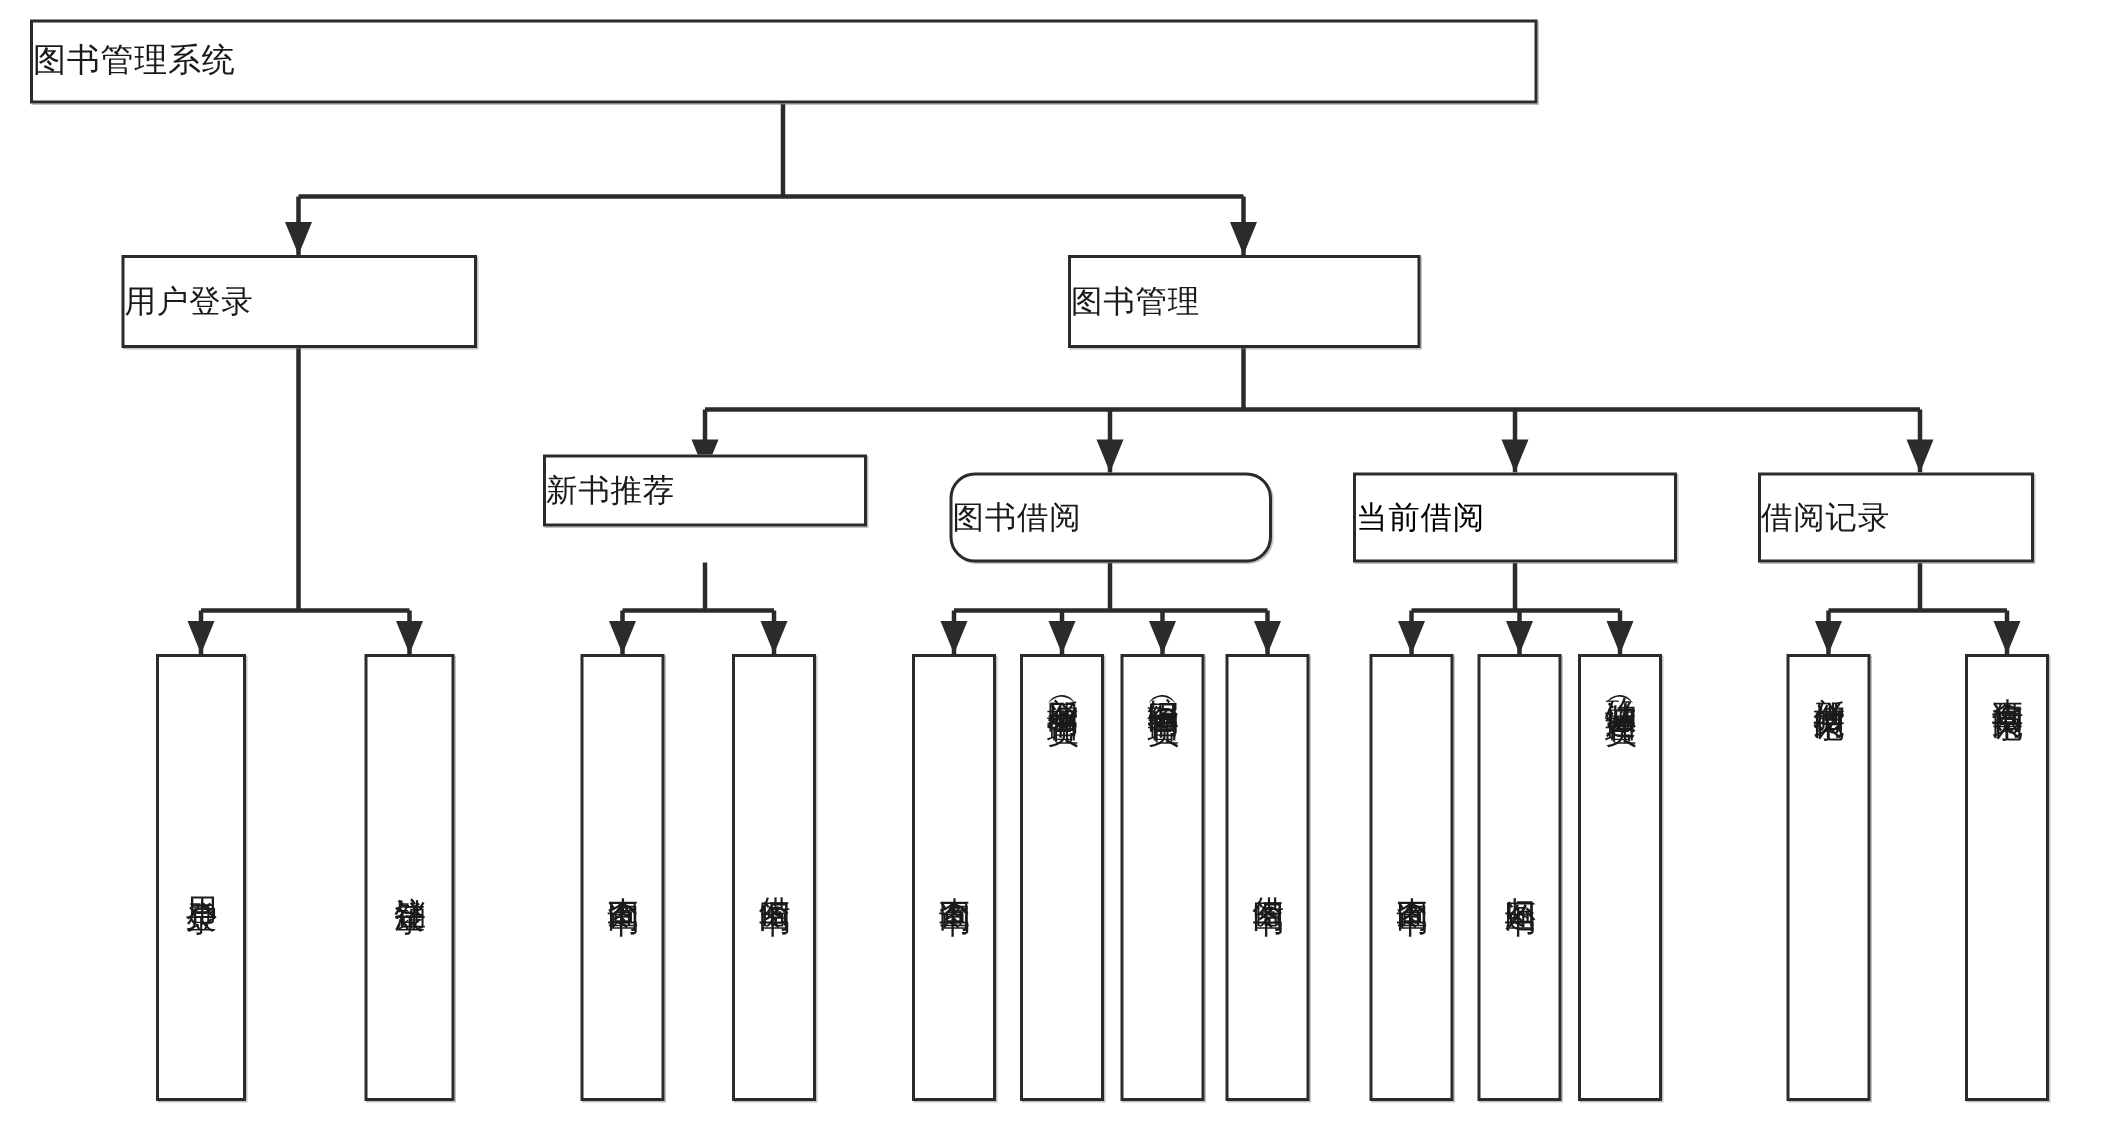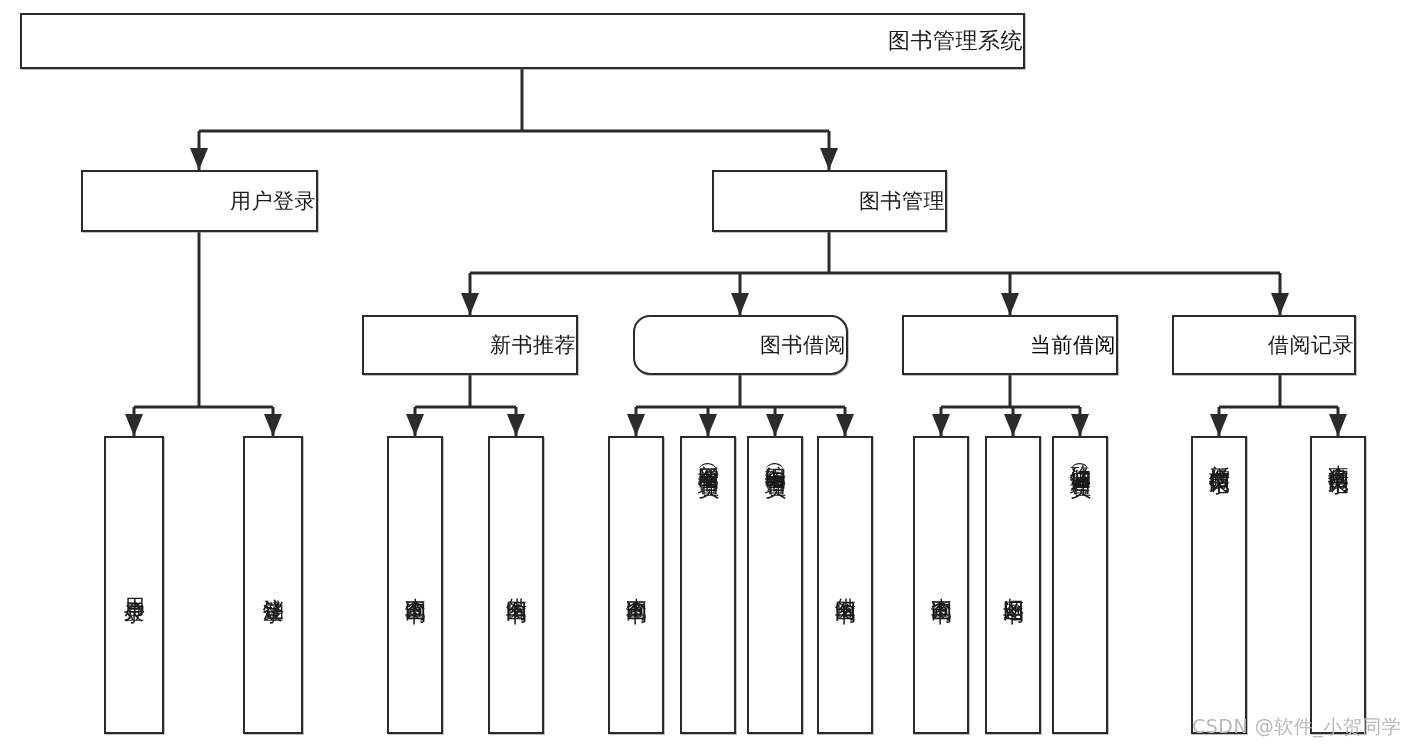--- a/index.html
+++ b/index.html
@@ -26,21 +26,21 @@
     height: 747px;
   }
   .node-box {
     position: absolute;
     box-sizing: border-box;
     background: #ffffff;
     border: 2px solid #2b2b2b;
     box-shadow: 1px 1px 0 rgba(120,120,120,0.45);
     display: flex;
     align-items: center;
-    justify-content: flex-end;
+    justify-content: flex-start;
     overflow: hidden;
   }
   .node-label {
     color: #1a1a1a;
     line-height: 1.08;
     text-align: center;
     white-space: nowrap;
   }
   .node-box.horizontal .node-label {
     font-size: 21px;
@@ -132,24 +132,24 @@
       <line x1="1338" y1="407" x2="1338" y2="436" stroke="#2b2b2b" stroke-width="3"></line>
       <polygon points="1329,414 1347,414 1338,436" fill="#2b2b2b"></polygon>
     </svg>
   <div id="node-layer">
       <div class="node-box horizontal root" style="left: 20px; top: 13px; width: 1005px; height: 56px; border-color: rgb(43, 43, 43);">
         <span class="node-label" style="color: rgb(26, 26, 26);">图书管理系统</span>
       </div>
       <div class="node-box horizontal" style="left: 81px; top: 170px; width: 237px; height: 62px; border-color: rgb(43, 43, 43);">
         <span class="node-label" style="color: rgb(26, 26, 26);">用户登录</span>
       </div>
-      <div class="node-box horizontal" style="left: 712px; top: 170px; width: 235px; height: 62px; border-color: rgb(43, 43, 43); padding-left: 47px;">
+      <div class="node-box horizontal" style="left: 712px; top: 170px; width: 235px; height: 62px; border-color: rgb(43, 43, 43);">
         <span class="node-label" style="color: rgb(26, 26, 26);">图书管理</span>
       </div>
-      <div class="node-box horizontal" style="left: 362px; top: 315px; width: 216px; height: 60px; border-color: rgb(43, 43, 43); padding-left: 28px;">
+      <div class="node-box horizontal" style="left: 362px; top: 303px; width: 216px; height: 48px; border-color: rgb(43, 43, 43);">
         <span class="node-label" style="color: rgb(26, 26, 26);">新书推荐</span>
       </div>
       <div class="node-box horizontal" style="left: 633px; top: 315px; width: 215px; height: 60px; border-color: rgb(43, 43, 43); border-radius: 17px;">
         <span class="node-label" style="color: rgb(26, 26, 26);">图书借阅</span>
       </div>
       <div class="node-box horizontal" style="left: 902px; top: 315px; width: 216px; height: 60px; border-color: rgb(43, 43, 43);">
         <span class="node-label" style="color: #000000;">当前借阅</span>
       </div>
       <div class="node-box horizontal" style="left: 1172px; top: 315px; width: 184px; height: 60px; border-color: rgb(43, 43, 43);">
         <span class="node-label" style="color: rgb(26, 26, 26);">借阅记录</span>
@@ -187,14 +187,13 @@
       <div class="node-box vertical" style="left: 1052px; top: 436px; width: 56px; height: 298px; border-color: rgb(43, 43, 43);">
         <span class="node-label" style="color: rgb(26, 26, 26);">确认归还（管理员）</span>
       </div>
       <div class="node-box vertical" style="left: 1191px; top: 436px; width: 56px; height: 298px; border-color: rgb(43, 43, 43);">
         <span class="node-label" style="color: rgb(26, 26, 26);">新增借阅记录</span>
       </div>
       <div class="node-box vertical" style="left: 1310px; top: 436px; width: 56px; height: 298px; border-color: rgb(43, 43, 43);">
         <span class="node-label" style="color: rgb(26, 26, 26);">查询借阅记录</span>
       </div>
     </div>
-  <div class="watermark" style="left: 1192px; top: 714px; color: rgb(185, 185, 185);">CSDN @软件_小贺同学</div>
 </div>
 
 </body></html>

